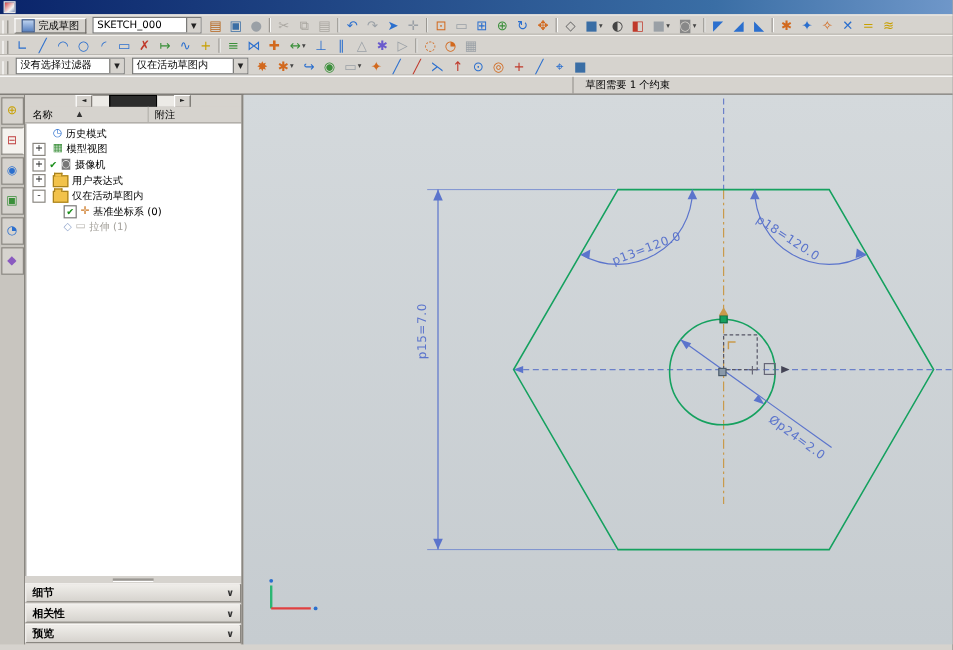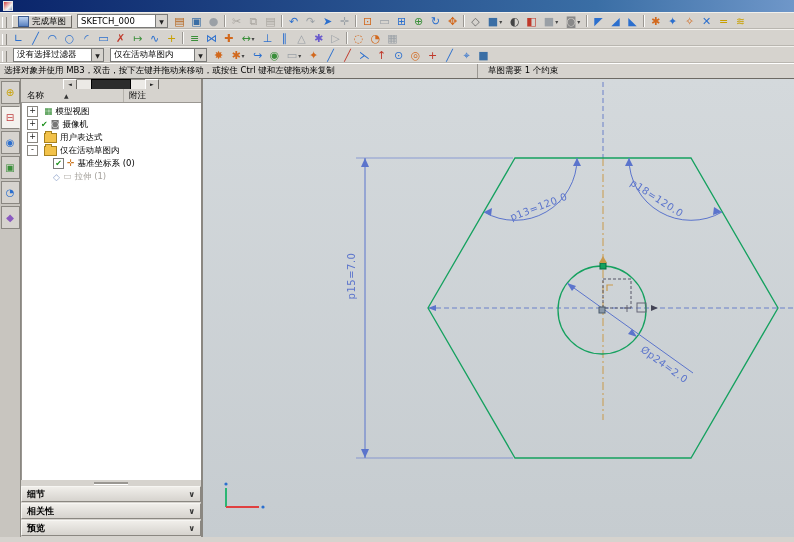--- a/index.html
+++ b/index.html
@@ -367,21 +367,20 @@
         <span class="tbi" style="--ic: #2b6fce;">
           <i class="g">⌖</i>
         </span>
         <span class="tbi" style="--ic: #3a6ea5;">
           <i class="g">■</i>
         </span>
       </span>
   </div>
 
   <div class="promptbar">
-    <span>选择对象并使用 MB3，双击，按下左键并拖动来移动，或按住 Ctrl 键和左键拖动来复制</span>
     <span class="prompt-status">草图需要 1 个约束</span>
   </div>
 
   <div class="main">
 
     <div class="resbar">
         <div class="res-tab" style="--ic: #c8a000;">
           <span class="g">⊕</span>
         </div>
         <div class="res-tab active" style="--ic: #c04040;">
@@ -411,20 +410,26 @@
       </div>
       <div class="panel-cols">
         <span class="col-name">
           <span>名称</span>
           <span class="sort">▲</span>
         </span>
         <span class="col-note">附注</span>
       </div>
       <div class="tree">
           <div class="trow">
+    <span class="texp"></span>
+    <span class="tchk"></span>
+    <span class="tico ico-clock"></span>
+    <span class="tlbl">历史模式</span>
+  </div>
+          <div class="trow">
     <span class="texp">+</span>
     <span class="tchk"></span>
     <span class="tico ico-views"></span>
     <span class="tlbl">模型视图</span>
   </div>
           <div class="trow">
     <span class="texp">+</span>
     <span class="tchk chk-check"></span>
     <span class="tico ico-camera"></span>
     <span class="tlbl">摄像机</span>

